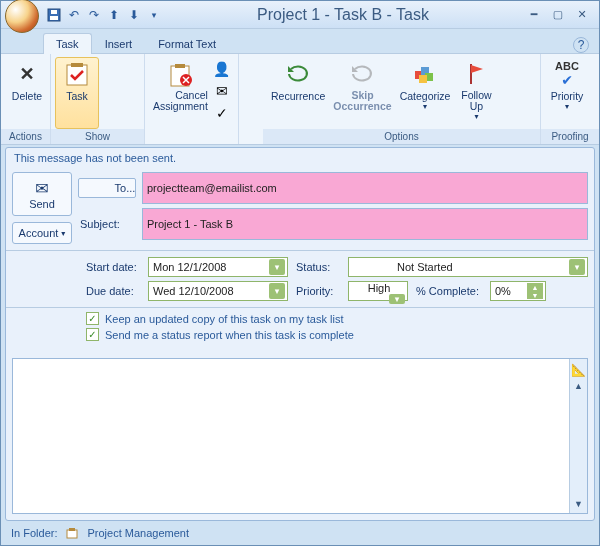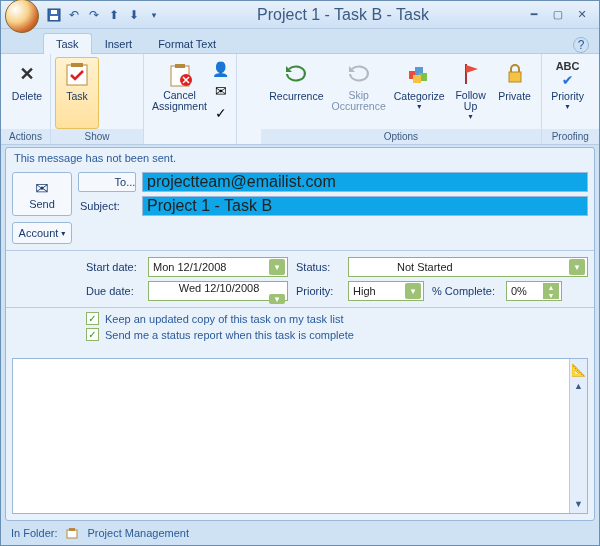--- a/index.html
+++ b/index.html
@@ -28,21 +28,21 @@
   .content { position:absolute; top:146px; left:4px; right:4px; bottom:24px; background:#e9f1fb; border:1px solid #9ab8da; border-radius:3px; }
   .infobar { font-size:11px; color:#2a5a9a; padding:4px 8px; }
   .formarea { display:flex; }
   .sendcol { width:70px; padding:4px 4px 4px 6px; display:flex; flex-direction:column; gap:6px;}
   .sendbtn { height:44px; border:1px solid #9ab8da; background:#f5f9fe; border-radius:3px; display:flex; flex-direction:column; align-items:center; justify-content:center; font-size:11px; color:#1a3a6e;}
   .acctbtn { height:22px; border:1px solid #9ab8da; background:#f5f9fe; border-radius:3px; display:flex; align-items:center; justify-content:center; font-size:11px; color:#1a3a6e; gap:3px;}
   .fields { flex:1; padding:4px 6px 2px 2px; display:flex; flex-direction:column; gap:4px;}
   .row { display:flex; align-items:center; gap:6px;}
   .lblbtn { width:58px; height:20px; border:1px solid #9ab8da; background:#f5f9fe; font-size:11px; color:#1a3a6e; display:flex; align-items:center; justify-content:center; border-radius:2px;padding-left:36px;}
   .lbl { width:58px; font-size:11px; color:#1a3a6e; padding-left:2px;}
-  .txt { flex:1; height:20px; border:1px solid #9ab8da; background:#0ea5e9; font-size:16px; padding:0 4px; color:#222;}
+  .txt { flex:1; height:32px; border:1px solid #9ab8da; background:#f9a8d4; font-size:11px; padding:0 4px; color:#222;}
   .dd { height:20px; border:1px solid #8fb56a; background:#fff; font-size:11px; display:flex; align-items:center; padding:0 2px 0 4px; color:#222;}
   .dd .arrow { width:16px; height:16px; background:#9dc175; color:#fff; display:inline-flex; align-items:center;justify-content:center; font-size:9px; margin-left:auto; border-radius:2px;}
   .spin { height:20px; border:1px solid #8fb56a; background:#fff; font-size:11px; display:flex; align-items:center; padding:0 2px 0 4px; color:#222;}
   .spin .updn { margin-left:auto; width:16px; display:flex; flex-direction:column;}
   .spin .updn span { height:8px; background:#9dc175; color:#fff; font-size:7px; display:flex; align-items:center; justify-content:center;}
   .chkrow { display:flex; align-items:center; gap:6px; padding-left:2px; font-size:11px; color:#2a5a9a;}
   .chk { width:13px; height:13px; border:1px solid #8fb56a; background:#fff; display:inline-flex; align-items:center; justify-content:center; color:#3a8a2a; font-size:10px;}
   .datesec { border-top:1px solid #b7cce2; border-bottom:1px solid #b7cce2; padding:6px 6px 6px 78px; display:flex; flex-direction:column; gap:4px; margin-top:2px;}
   .chksec { padding:4px 6px 6px 78px; display:flex; flex-direction:column; gap:3px;}
   .body { position:absolute; left:6px; right:6px; top:210px; bottom:6px; background:#fff; border:1px solid #9ab8da;}
@@ -108,21 +108,21 @@
               </svg>
             </div>
           <span>Task</span>
         </div>
       </div>
       <div class="group-label">Show</div>
     </div>
 
     <div class="group" style="width:94px;">
       <div class="group-body">
-        <div class="rbtn" style="min-width:62px;">
+        <div class="rbtn" style="min-width:62px;text-align:right;">
           <div class="ricon">
               <svg width="26" height="26">
                 <rect x="4" y="5" width="18" height="20" fill="#fff" stroke="#b58a3c"></rect>
                 <rect x="8" y="3" width="10" height="4" fill="#b58a3c"></rect>
                 <circle cx="19" cy="19" r="6" fill="#d22"></circle>
                 <line x1="16" y1="16" x2="22" y2="22" stroke="#fff" stroke-width="1.5"></line>
                 <line x1="22" y1="16" x2="16" y2="22" stroke="#fff" stroke-width="1.5"></line>
               </svg>
             </div>
           <span style="white-space:pre-line;line-height:1.05;">Cancel
@@ -140,21 +140,21 @@
       <div class="group-body">
         <div class="rbtn">
           <div class="ricon">
               <svg width="26" height="22">
                 <path d="M4 11 a9 7 0 1 0 2 -5" fill="none" stroke="#3b8a3a" stroke-width="2"></path>
                 <path d="M3 3 l0 6 l6 0 z" fill="#3b8a3a"></path>
               </svg>
             </div>
           <span>Recurrence</span>
         </div>
-        <div class="rbtn" style="opacity:0.55;">
+        <div class="rbtn" style="opacity:0.55;font-weight:bold;">
           <div class="ricon">
               <svg width="26" height="22">
                 <path d="M4 11 a9 7 0 1 0 2 -5" fill="none" stroke="#888" stroke-width="2"></path>
                 <path d="M3 3 l0 6 l6 0 z" fill="#888"></path>
               </svg>
             </div>
           <span style="white-space:pre-line;line-height:1.05;">Skip
 Occurrence</span>
         </div>
         <div class="rbtn">
@@ -174,29 +174,20 @@
           <div class="ricon">
               <svg width="20" height="24">
                 <line x1="5" y1="2" x2="5" y2="22" stroke="#a33" stroke-width="2"></line>
                 <path d="M5 3 l12 4 l-12 4 z" fill="#e74c3c"></path>
               </svg>
             </div>
           <span style="white-space:pre-line;line-height:1.05;">Follow
 Up</span>
             <span style="font-size:8px;">▾</span>
         </div>
-        <div class="rbtn">
-          <div class="ricon">
-              <svg width="20" height="24">
-                <rect x="4" y="10" width="12" height="10" fill="#f5c242" stroke="#b5892c"></rect>
-                <path d="M6 10 v-3 a4 4 0 0 1 8 0 v3" fill="none" stroke="#b5892c" stroke-width="2"></path>
-              </svg>
-            </div>
-          <span>Private</span>
-        </div>
       </div>
       <div class="group-label">Options</div>
     </div>
 
     <div class="group" style="width:58px;border-right:none;">
       <div class="group-body">
         <div class="rbtn">
           <div class="ricon" style="flex-direction:column;">
               <span style="font-weight:bold;font-size:11px;color:#333;">ABC</span>
               <span style="color:#2a6fd6;font-size:14px;">✔</span>
@@ -244,26 +235,26 @@
             <span class="arrow">▾</span>
           </div>
         <div class="lbl" style="width:48px;">Status:</div>
         <div class="dd" style="flex:1;padding-left:48px;">
             <span>Not Started</span>
             <span class="arrow">▾</span>
           </div>
       </div>
       <div class="row">
         <div class="lbl">Due date:</div>
-        <div class="dd" style="width:140px;flex-direction:column;">
+        <div class="dd" style="width:140px;">
             <span>Wed 12/10/2008</span>
             <span class="arrow">▾</span>
           </div>
         <div class="lbl" style="width:48px;">Priority:</div>
-        <div class="dd" style="width:76px;">
+        <div class="dd" style="width:60px;flex-direction:column;">
             <span>High</span>
             <span class="arrow">▾</span>
           </div>
         <div class="lbl" style="width:70px;">% Complete:</div>
         <div class="spin" style="width:56px;">
             <span>0%</span>
             <div class="updn">
               <span>▲</span>
               <span>▼</span>
             </div>

